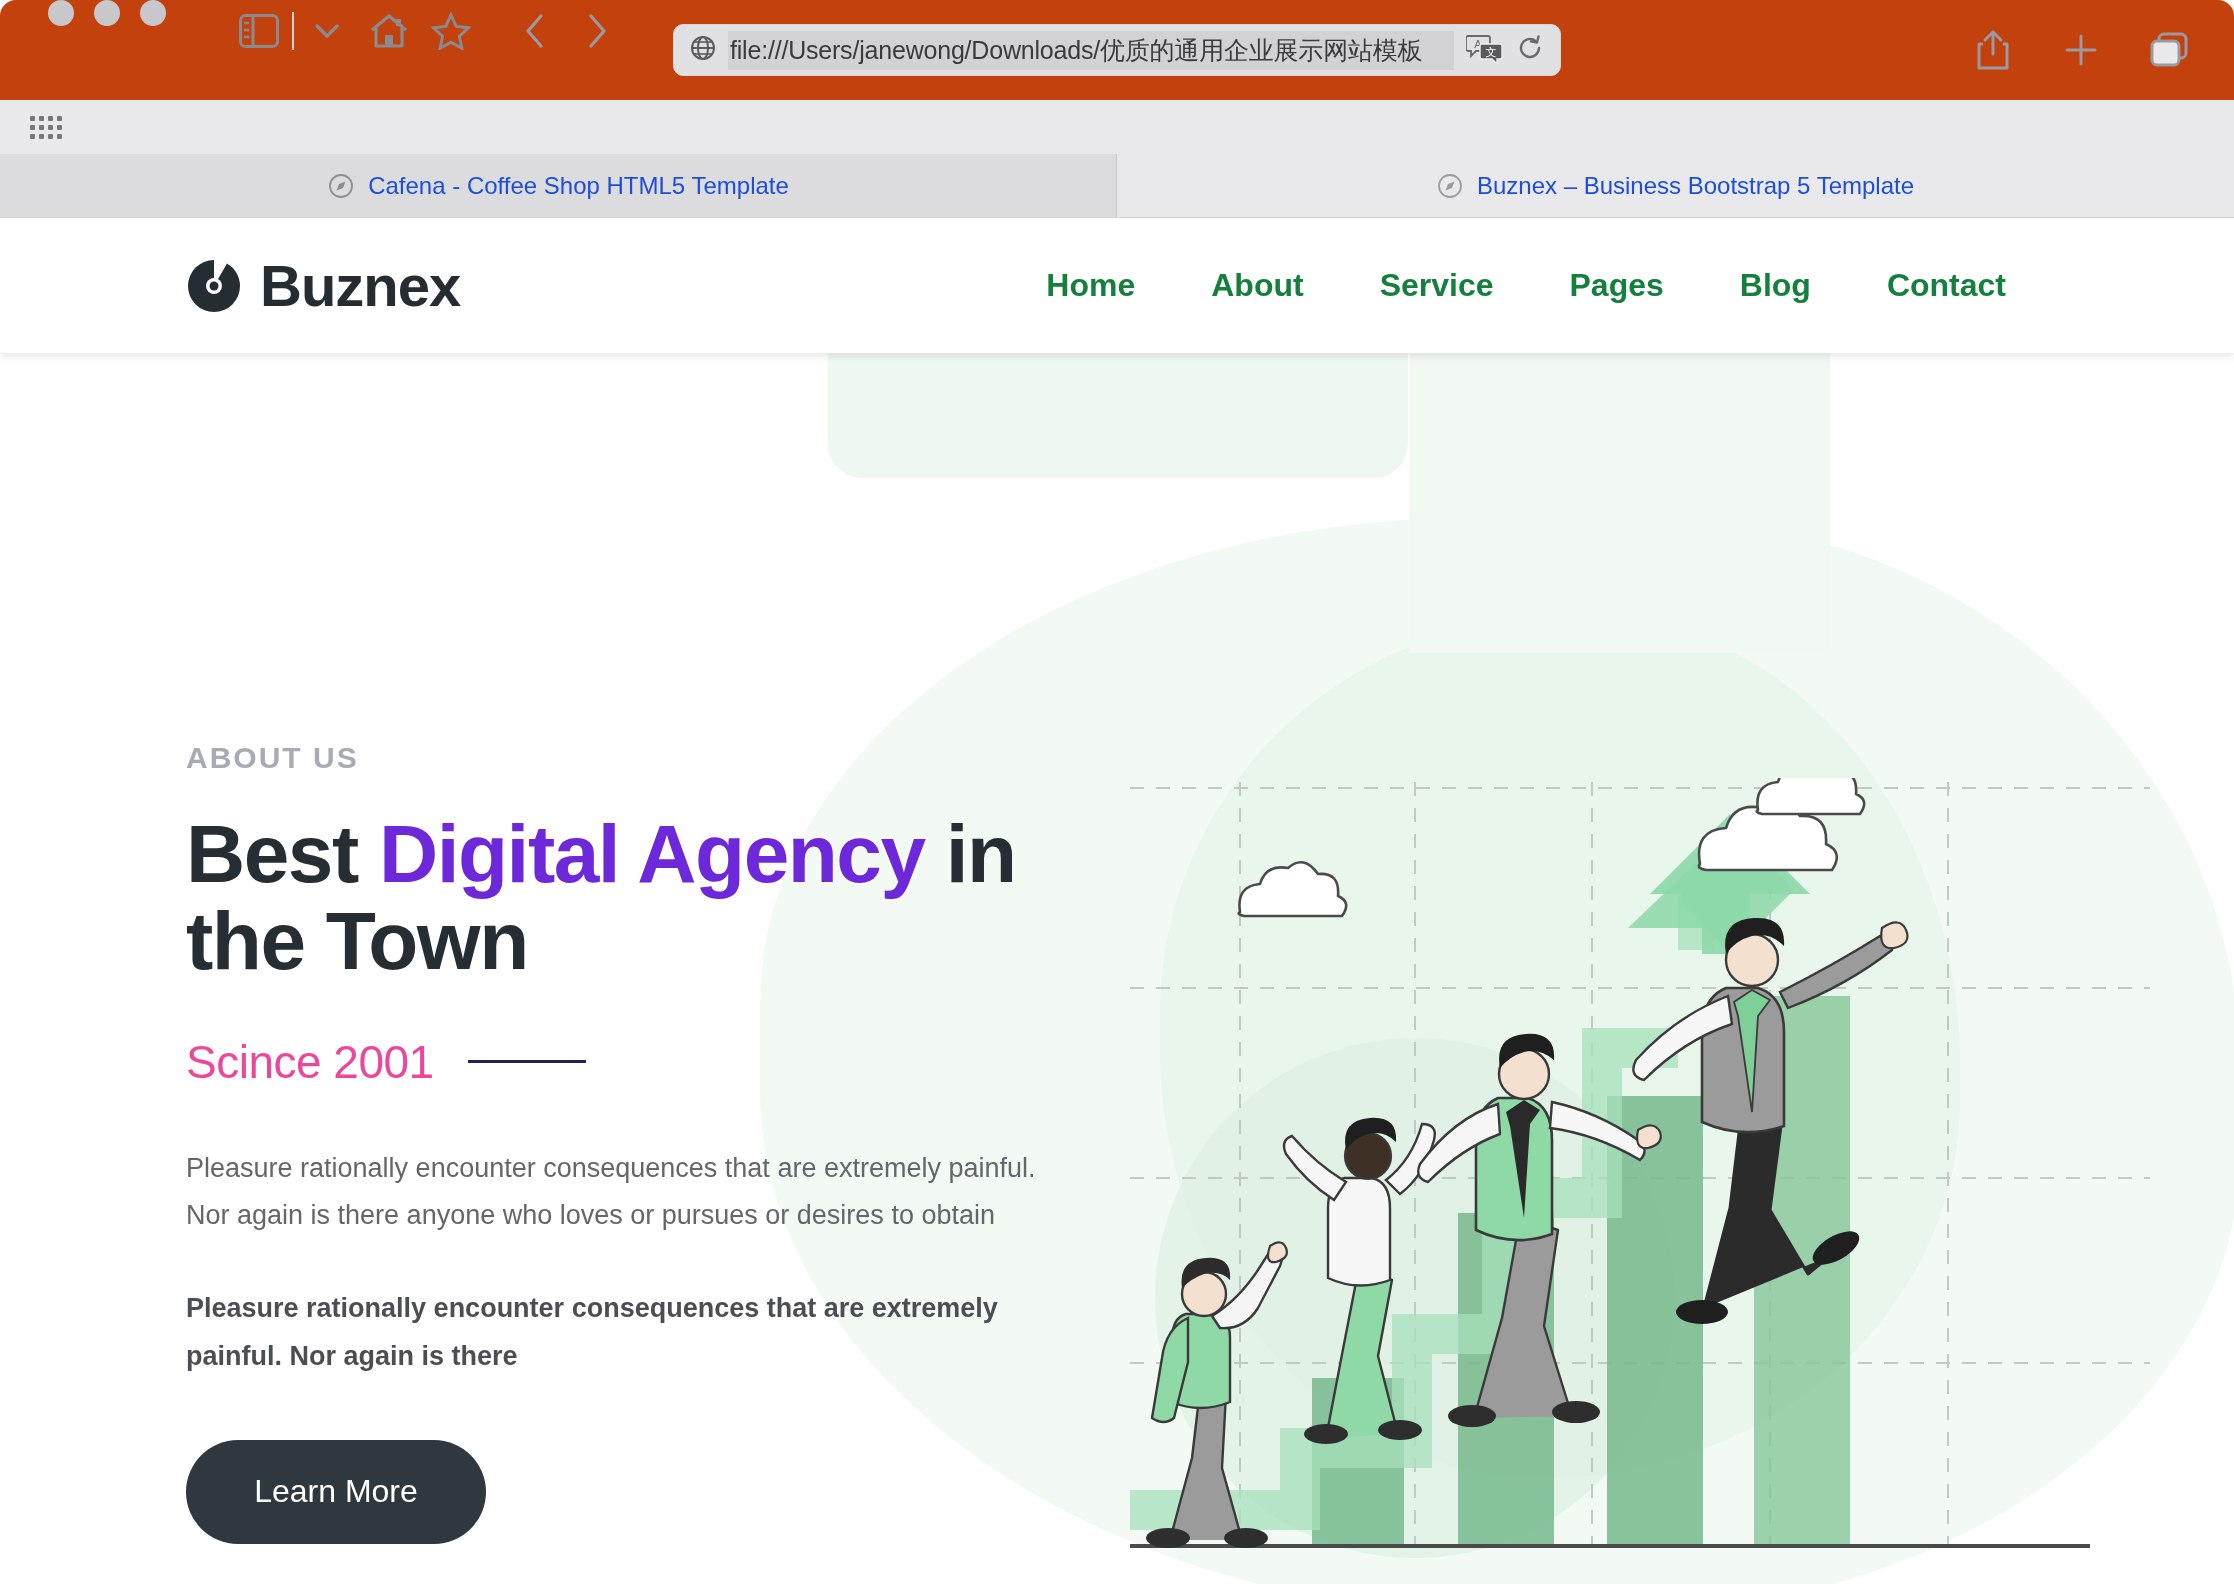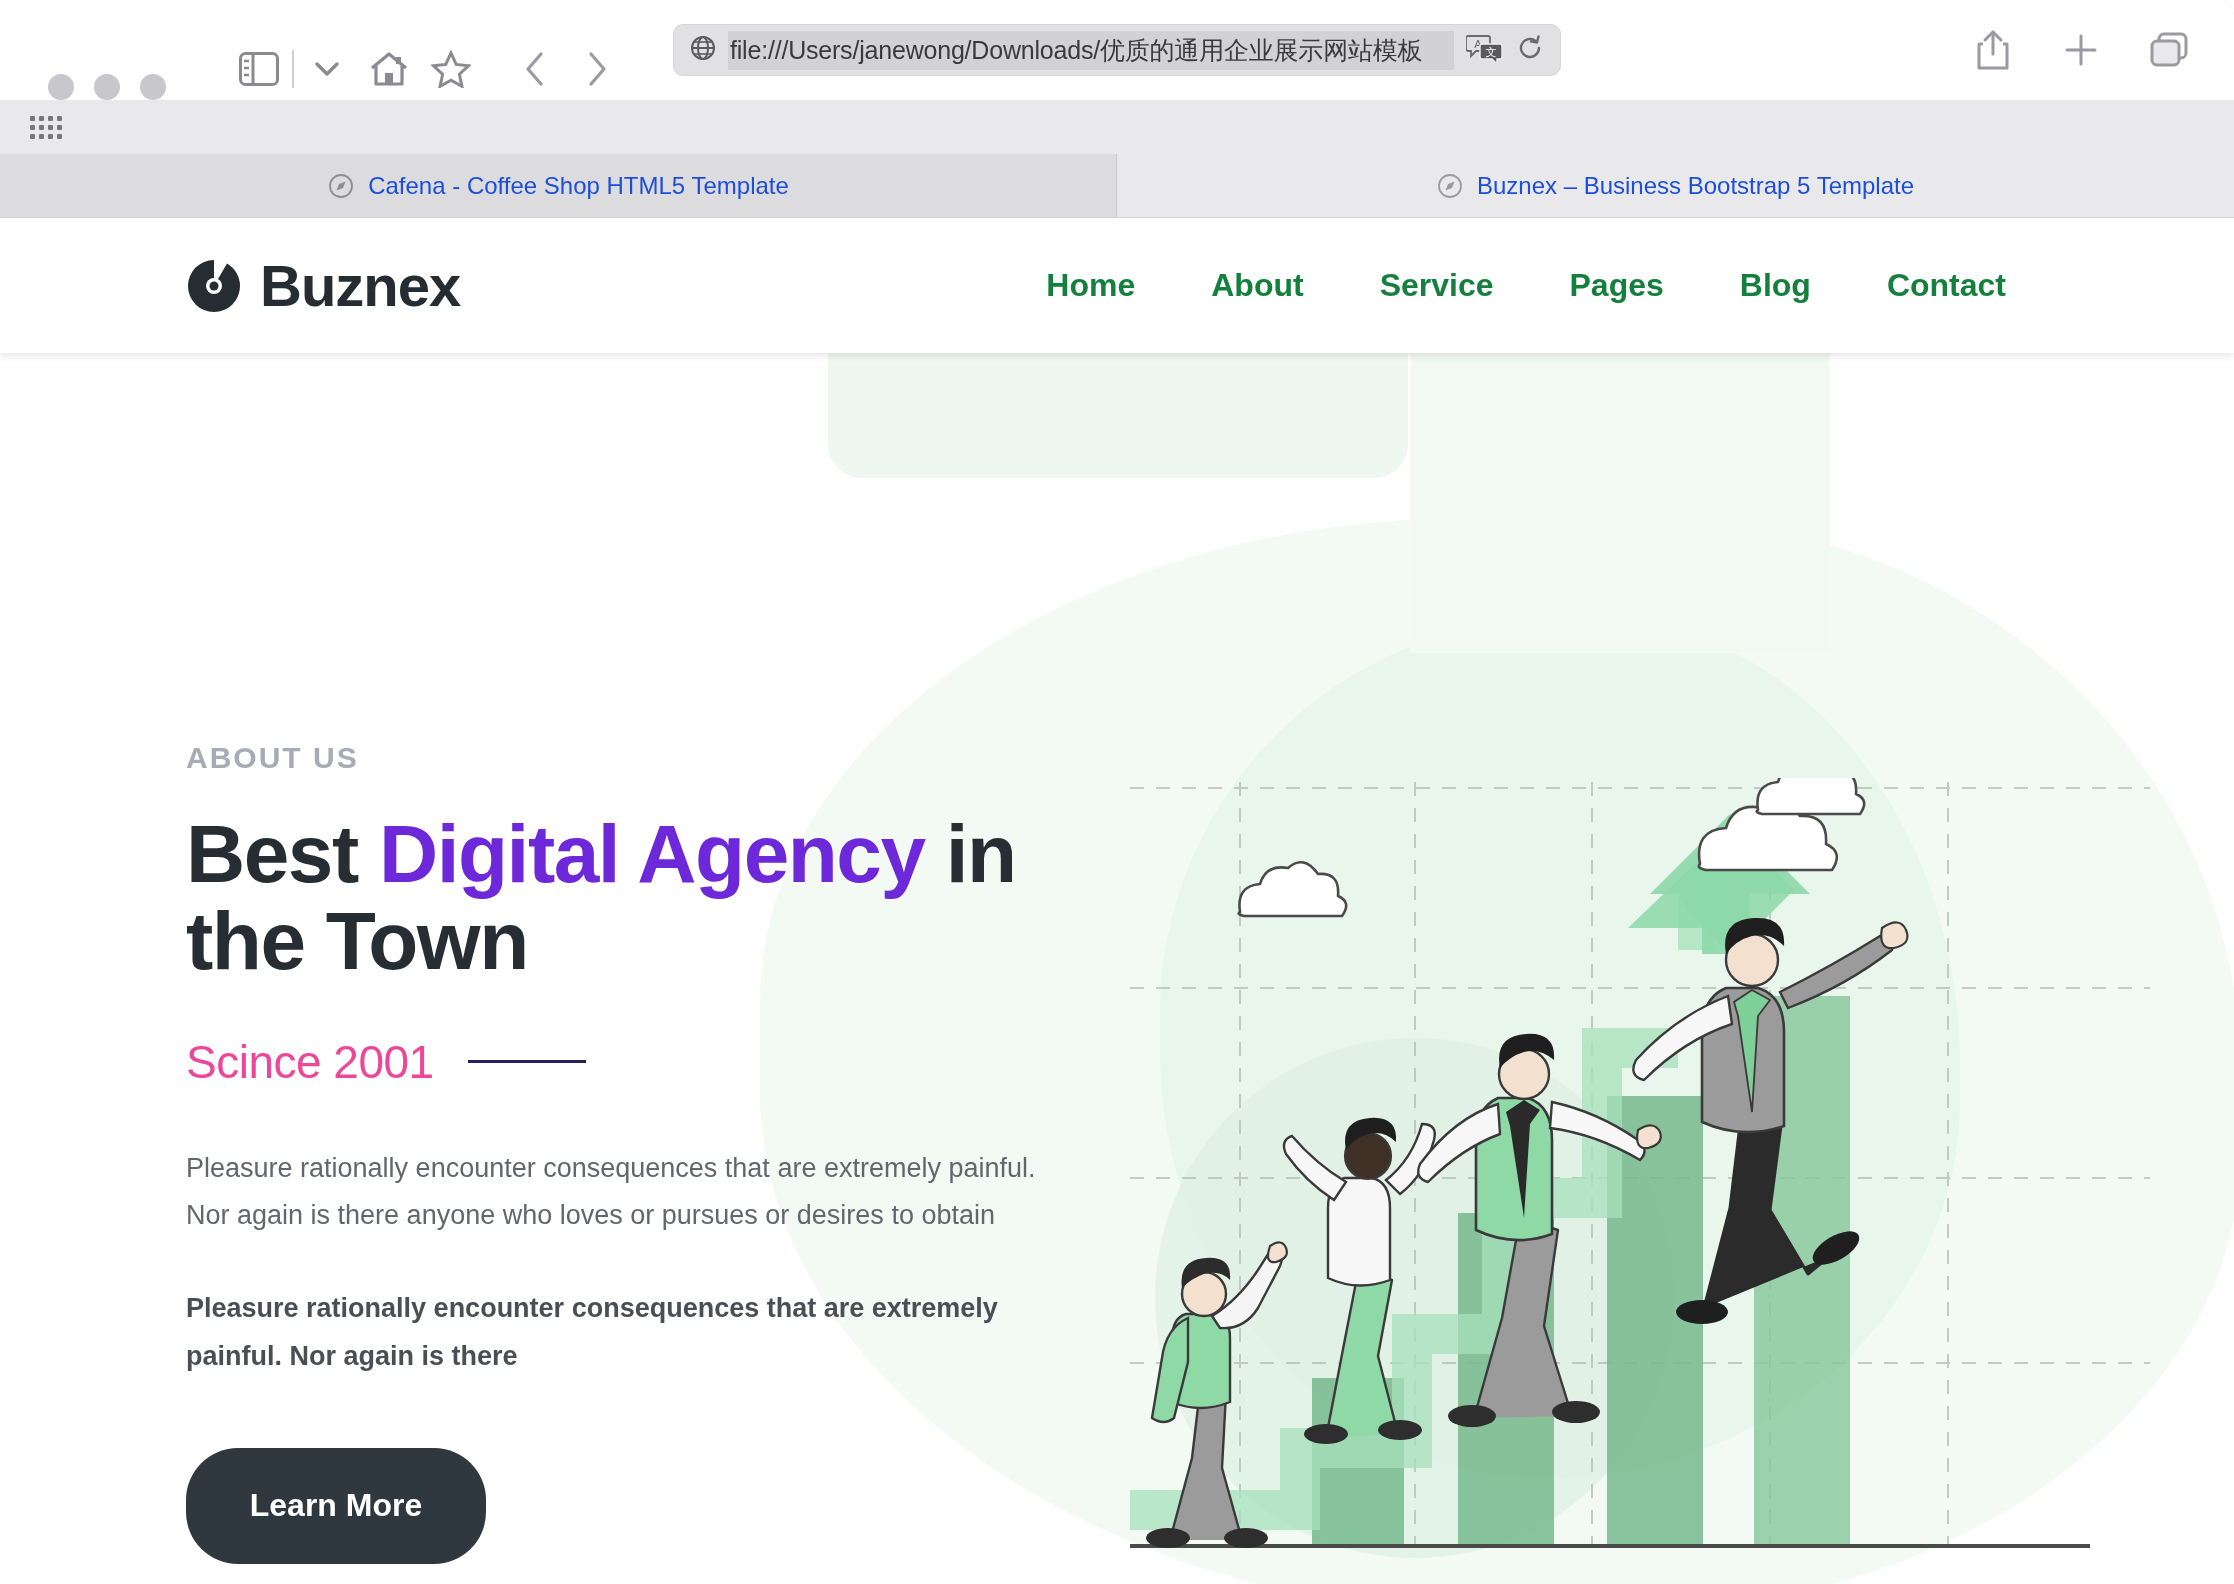--- a/index.html
+++ b/index.html
@@ -16,23 +16,23 @@
     left: 0; top: 0;
     width: 2234px; height: 1584px;
     background: #e8e8ea;
     border-radius: 16px 16px 0 0;
     overflow: hidden;
   }
 
   .toolbar {
     position: relative;
     height: 100px;
-    background: #ffffff;
+    background: #c2410c;
     display: flex;
-    align-items: flex-end;
+    align-items: flex-start;
   }
 
   .traffic {
     display: flex; gap: 20px;
     margin-left: 48px;
   }
   .tl { width: 26px; height: 26px; border-radius: 50%; background: #c8c8cc; }
 
   .tb-icons-left {
     display: flex; align-items: center; gap: 0px;
@@ -225,28 +225,28 @@
   .para {
     font-size: 27px;
     line-height: 1.75;
     color: #63666c;
     width: 890px;
     margin-bottom: 46px;
   }
   .para.bold { font-weight: bold; color: #4b4e54; width: 860px; }
   .btn-learn {
     display: inline-flex; align-items: center; justify-content: center;
-    width: 300px; height: 116px;
+    width: 300px; height: 104px;
     background: #2f383e;
     color: #ffffff;
-    font-size: 32px; font-weight: bold;
+    font-size: 32px; font-weight: normal;
     border-radius: 52px;
     border: none;
     cursor: pointer;
-    margin-top: 22px;
+    margin-top: 14px;
   }
 
   .hero-art {
     position: absolute;
     left: 1130px; top: 560px;
     width: 1020px; height: 780px;
   }
   .hero-art svg { display: block; width: 100%; height: 100%; }
 </style>
 </head>

